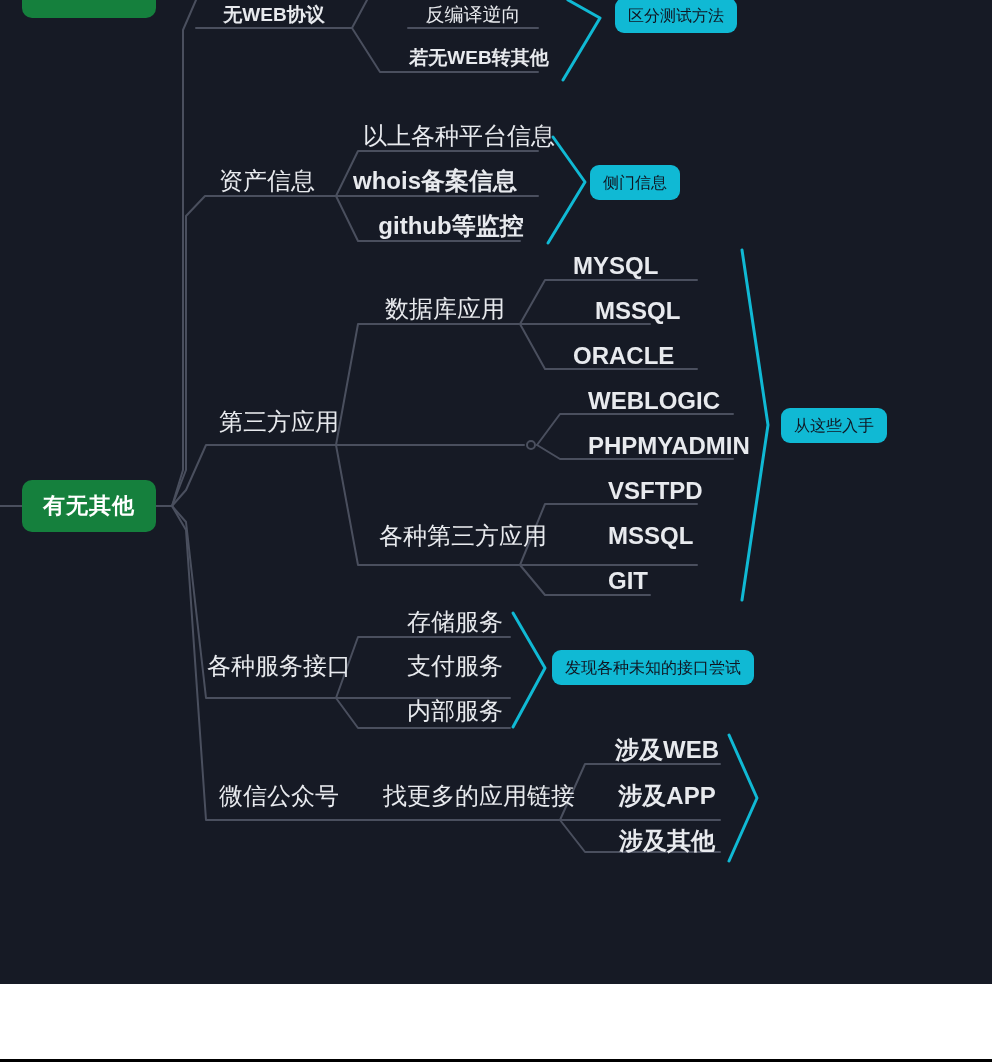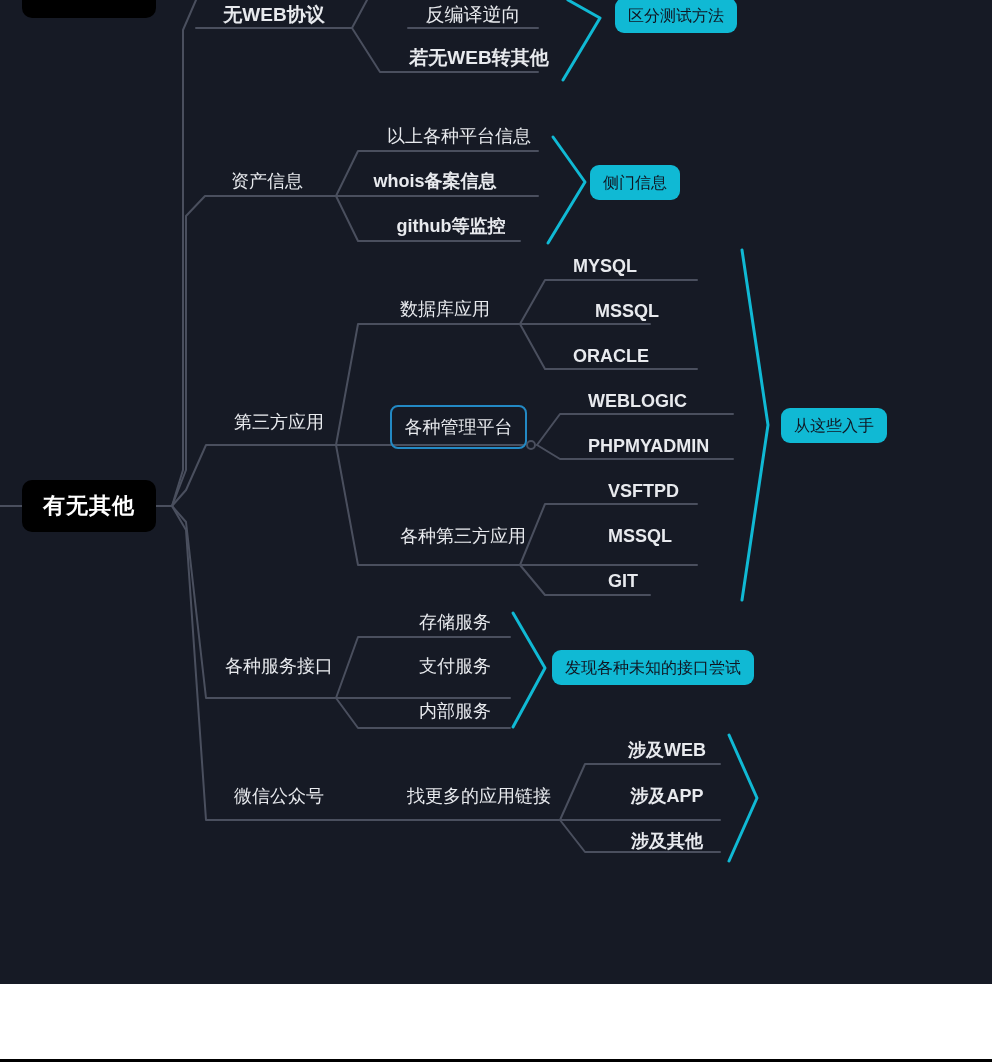--- a/index.html
+++ b/index.html
@@ -33,21 +33,21 @@
   
   .node{
     position:absolute;
     white-space:nowrap;
     line-height:1;
   }
 
   
   .pill-root{
     display:flex;align-items:center;justify-content:center;
-    background:#000000;
+    background:#15803d;
     border-radius:10px;
     color:#ffffff;
     font-size:22px;
     font-weight:bold;
     letter-spacing:1px;
   }
 
   
   .badge-cyan{
     display:flex;align-items:center;justify-content:center;
@@ -56,21 +56,21 @@
     color:#101521;
     font-size:16px;
     font-weight:normal;
     padding:0 13px;
     height:35px;
   }
 
   
   .txt{
     color:#e8eaee;
-    font-size:18px;
+    font-size:24px;
     display:flex;align-items:center;
   }
   .txt.bold{font-weight:bold;}
   .txt.center{justify-content:center;}
 
   
   .sel-box{
     display:flex;align-items:center;justify-content:center;
     border:2px solid #2389c4;
     border-radius:8px;
@@ -180,21 +180,20 @@
     <div class="node txt center" style="left:222px;top:408px;width:114px;height:28px;">第三方应用</div>
 
     <div class="node txt center" style="left:392px;top:295px;width:106px;height:28px;">数据库应用</div>
 
     <div class="node txt bold" style="left:573px;top:252px;height:28px;">MYSQL</div>
 
     <div class="node txt bold" style="left:573px;top:297px;height:28px;margin-left:22px;">MSSQL</div>
 
     <div class="node txt bold" style="left:573px;top:342px;height:28px;">ORACLE</div>
 
-    <div class="node sel-box" style="left:390px;top:405px;width:133px;height:40px;">各种管理平台</div>
 
     <div class="node txt bold" style="left:588px;top:387px;height:28px;">WEBLOGIC</div>
 
     <div class="node txt bold" style="left:588px;top:432px;height:28px;">PHPMYADMIN</div>
 
     <div class="node txt center" style="left:390px;top:522px;width:146px;height:28px;">各种第三方应用</div>
 
     <div class="node txt bold" style="left:608px;top:477px;height:28px;">VSFTPD</div>
 
     <div class="node txt bold" style="left:608px;top:522px;height:28px;">MSSQL</div>

